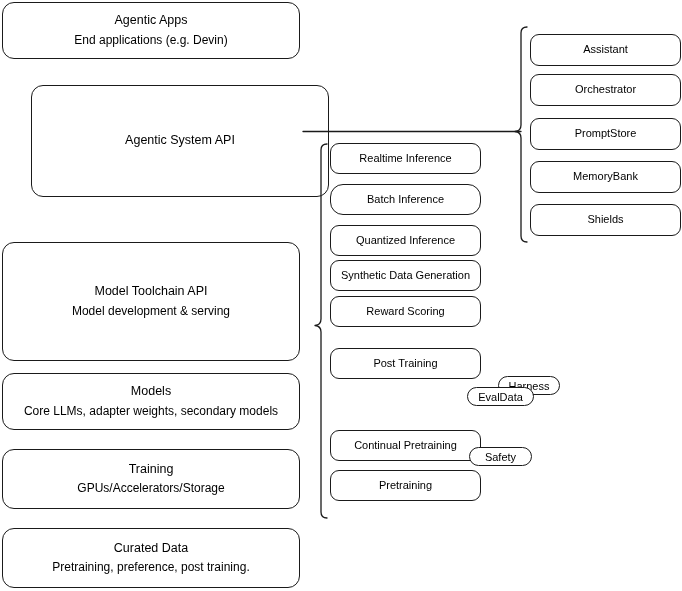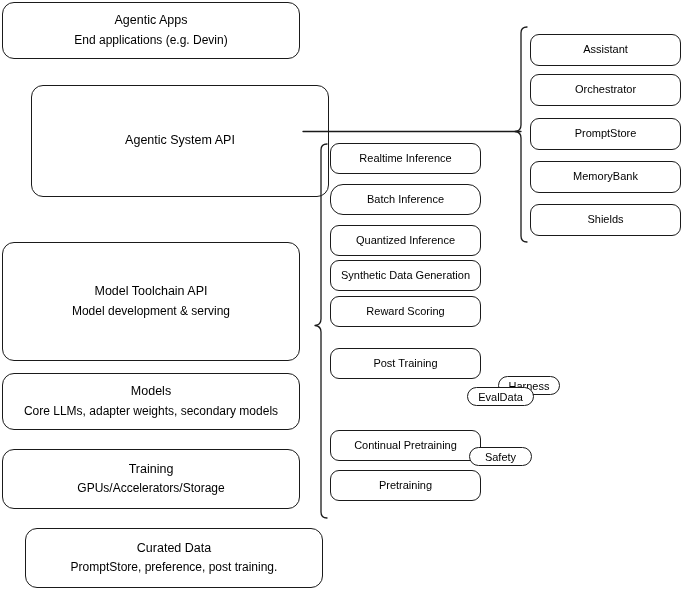--- a/index.html
+++ b/index.html
@@ -127,23 +127,23 @@
   <div class="node layer" style="top:373px; height:57px;">
     <div class="title">Models</div>
     <div class="subtitle">Core LLMs, adapter weights, secondary models</div>
   </div>
 
   <div class="node layer" style="top:449px; height:60px;">
     <div class="title">Training</div>
     <div class="subtitle">GPUs/Accelerators/Storage</div>
   </div>
 
-  <div class="node layer" style="top:528px; height:60px;margin-left:23px;">
+  <div class="node layer" style="top:528px; height:60px;">
     <div class="title">Curated Data</div>
-    <div class="subtitle">PromptStore, preference, post training.</div>
+    <div class="subtitle">Pretraining, preference, post training.</div>
   </div>
 
   <div class="node chip mid" style="top:143px;">
     <div class="title">Realtime Inference</div>
   </div>
   <div class="node chip mid" style="top:184px;border-radius:13px;">
     <div class="title">Batch Inference</div>
   </div>
   <div class="node chip mid" style="top:225px;">
     <div class="title">Quantized Inference</div>

